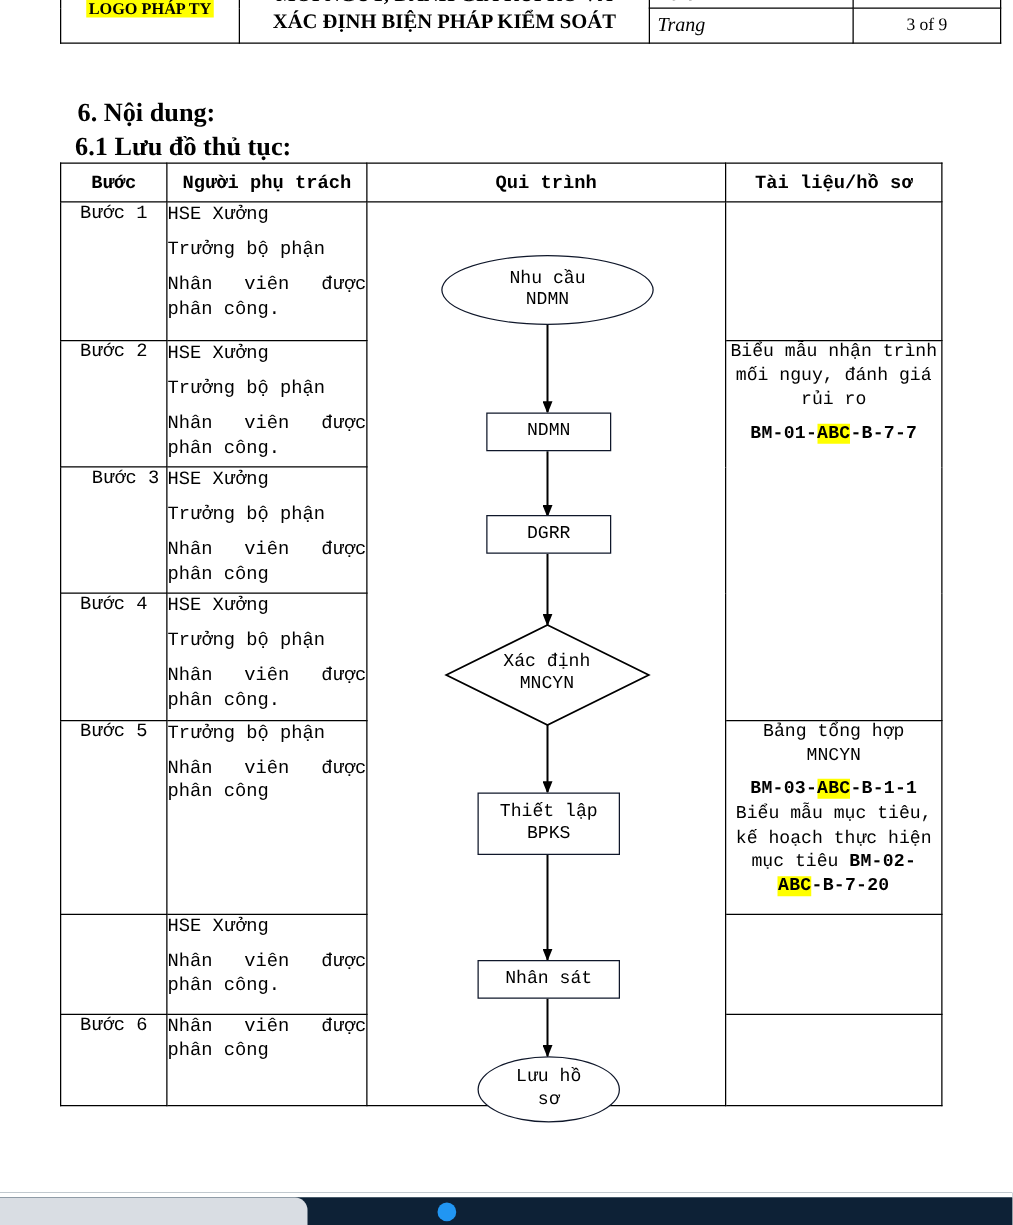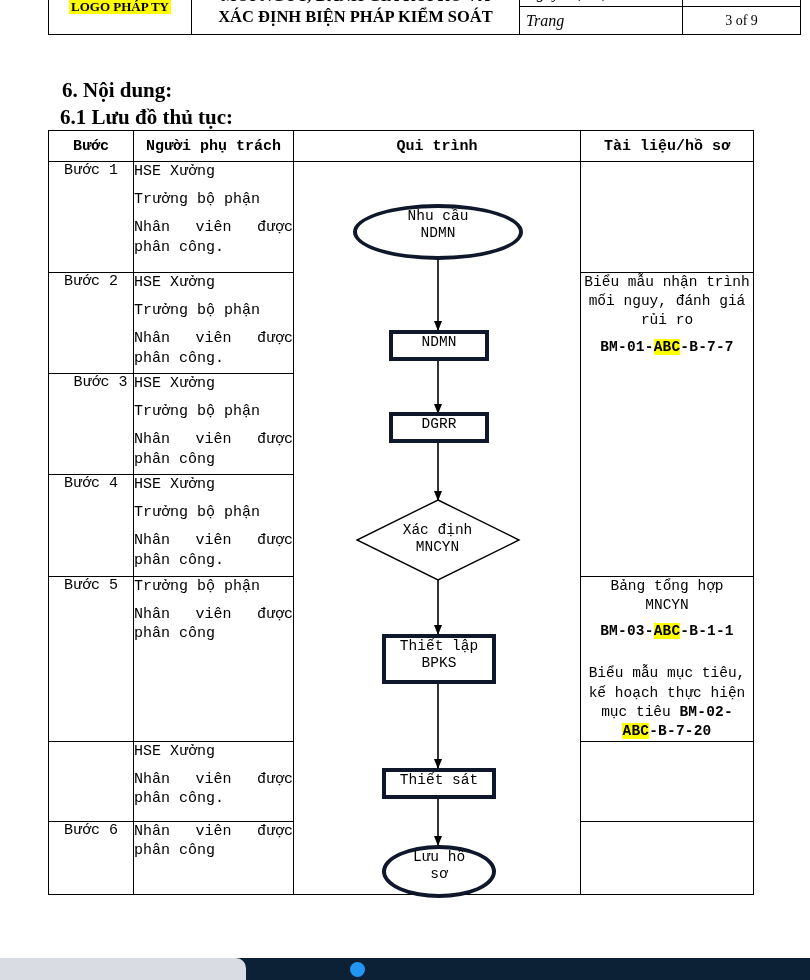--- a/index.html
+++ b/index.html
@@ -141,26 +141,27 @@
     left: 0;
     top: 0;
     width: 287px;
     height: 100%;
     pointer-events: none;
   }
   .shape {
     position: absolute;
     box-sizing: border-box;
     display: flex;
+    align-items: center;
     justify-content: center;
     text-align: center;
     font-size: 14.5px;
     line-height: 1.2;
     background: #ffffff;
-    border: 4px solid #0f172a;
+    border: 1px solid #0f172a;
   }
   .shape.ellipse { border-radius: 50%; }
   .shape.rect { border-radius: 0; }
   .diamond-label {
     position: absolute;
     width: 100%;
     text-align: center;
     font-size: 14.5px;
     line-height: 1.2;
   }
@@ -307,21 +308,21 @@
           
           <div class="shape rect" style="left:88px; top:472px; width:114px; height:50px;">
             <div>
               <div>Thiết lập</div>
               <div>BPKS</div>
             </div>
           </div>
 
           
           <div class="shape rect" style="left:88px; top:606px; width:114px; height:31px;">
-            <span>Thiết sát</span>
+            <span>Nhân sát</span>
           </div>
 
           
           <div class="shape ellipse" style="left:88px; top:683px; width:114px; height:53px;">
             <div>
               <div>Lưu hồ</div>
               <div>sơ</div>
             </div>
           </div>
         </div>
@@ -366,21 +367,21 @@
     <tr>
       <td class="step-cell" style="height:154px;">Bước 5</td>
       <td class="resp-cell">
         <p>Trưởng bộ phận</p>
         <p>Nhân viên được phân công</p>
       </td>
       <td class="doc-cell">
         <div>Bảng tổng hợp</div>
         <div>MNCYN</div>
         <div class="code" style="margin-top:7px;"><span>BM-03-</span><span class="hl">ABC</span><span>-B-1-1</span></div>
-        <div style="margin-top:23px;">Biểu mẫu mục tiêu,</div>
+        <div style="margin-top:1px;">Biểu mẫu mục tiêu,</div>
         <div>kế hoạch thực hiện</div>
         <div><span>mục tiêu </span><span class="code">BM-02-</span></div>
         <div class="code"><span class="hl">ABC</span><span>-B-7-20</span></div>
       </td>
     </tr>
 
     <tr>
       <td class="step-cell" style="height:79px;"></td>
       <td class="resp-cell">
         <p>HSE Xưởng</p>

